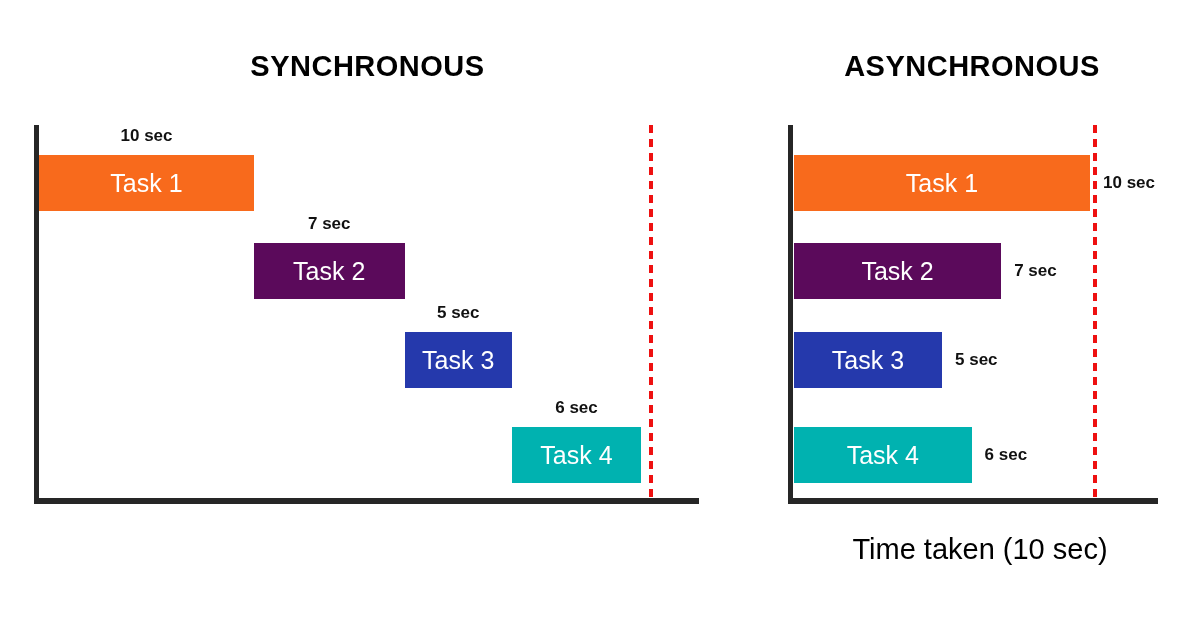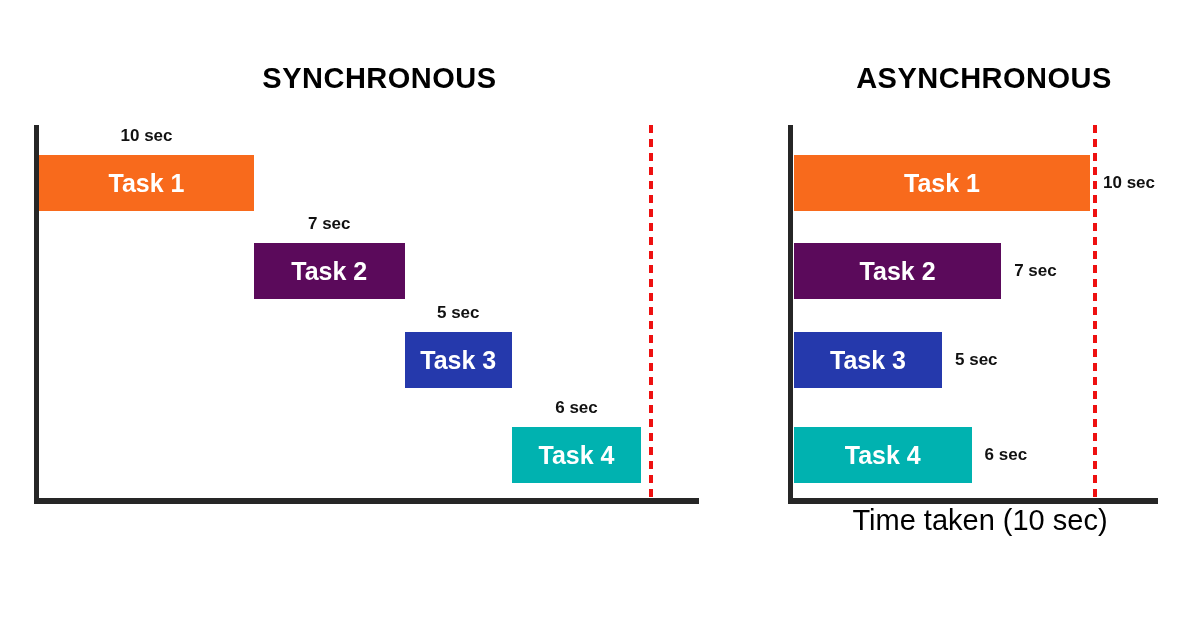--- a/index.html
+++ b/index.html
@@ -5,55 +5,55 @@
   html,body{margin:0;padding:0;background:#ffffff;}
   .canvas{
     position:relative;
     width:1200px;height:630px;
     background:#ffffff;
     font-family:"Liberation Sans", sans-serif;
     overflow:hidden;
   }
   .chart{position:absolute;inset:0;pointer-events:none;}
   .chart-title{
-    position:absolute;margin:12px;
+    position:absolute;margin:0;
     font-size:29px;font-weight:700;color:#000;
     text-align:center;letter-spacing:0.5px;
   }
   #chart-0 .chart-title{left:35px;top:50px;width:665px;}
   #chart-1 .chart-title{left:782px;top:50px;width:380px;}
   .y-axis{position:absolute;width:5px;top:125px;height:379px;background:#262626;}
   #chart-0 .y-axis{left:34px;}
   #chart-1 .y-axis{left:788px;}
   .x-axis{position:absolute;height:6px;top:498px;background:#262626;}
   #chart-0 .x-axis{left:34px;width:665px;}
   #chart-1 .x-axis{left:788px;width:370px;}
   .deadline{
     position:absolute;top:125px;height:372px;width:4px;
   }
   .bars{position:absolute;inset:0;}
   .task-bar{
     position:absolute;
     display:flex;align-items:center;justify-content:center;
   }
   .task-label{
-    color:#ffffff;font-size:25px;font-weight:700;line-height:1;
+    color:#ffffff;font-size:25px;font-weight:400;line-height:1;
   }
   .sec-label{
     position:absolute;
     font-size:17px;font-weight:700;color:#111111;
     line-height:20px;height:20px;white-space:nowrap;
   }
   .xlabel{
     position:absolute;margin:0;
     font-size:29px;font-weight:400;color:#000;
     text-align:center;
   }
   #chart-0 .xlabel{left:35px;top:533px;width:665px;}
-  #chart-1 .xlabel{left:790px;top:504px;width:380px;}
+  #chart-1 .xlabel{left:790px;top:533px;width:380px;}
 </style>
 </head>
 <body>
 
 <div class="canvas">
 
   <section class="chart" id="chart-0">
     <h2 class="chart-title">SYNCHRONOUS</h2>
     <div class="y-axis" style="background: rgb(38, 38, 38);"></div>
     <div class="x-axis" style="background: rgb(38, 38, 38);"></div>

